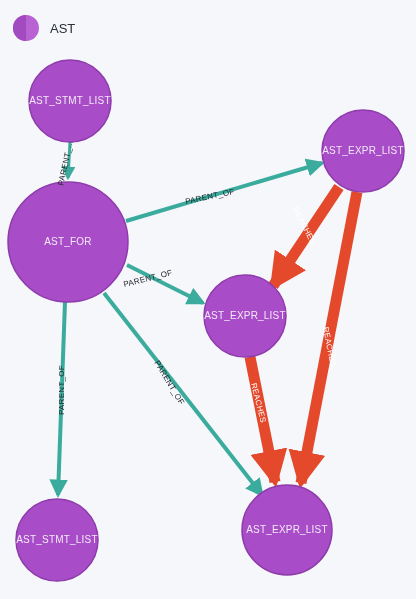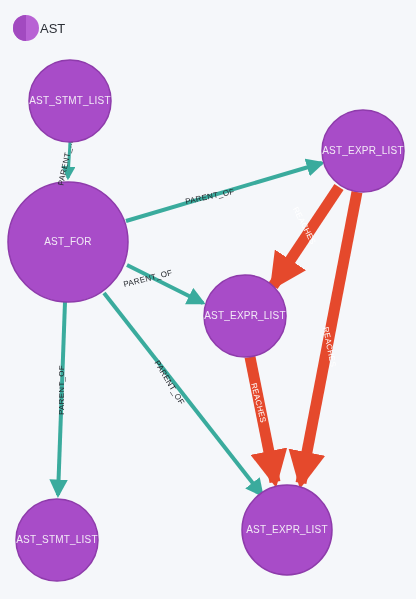--- a/index.html
+++ b/index.html
@@ -52,21 +52,21 @@
     text-anchor: middle;
     dominant-baseline: middle;
     letter-spacing: 0.3px;
   }
   .legend {
     position: absolute;
     left: 13px;
     top: 15px;
     display: flex;
     align-items: center;
-    gap: 1px;
+    gap: 11px;
   }
   .legend-swatch {
     width: 26px;
     height: 26px;
     border-radius: 50%;
     position: relative;
     overflow: hidden;
     background: #b862d4;
   }
   .legend-swatch::before {

